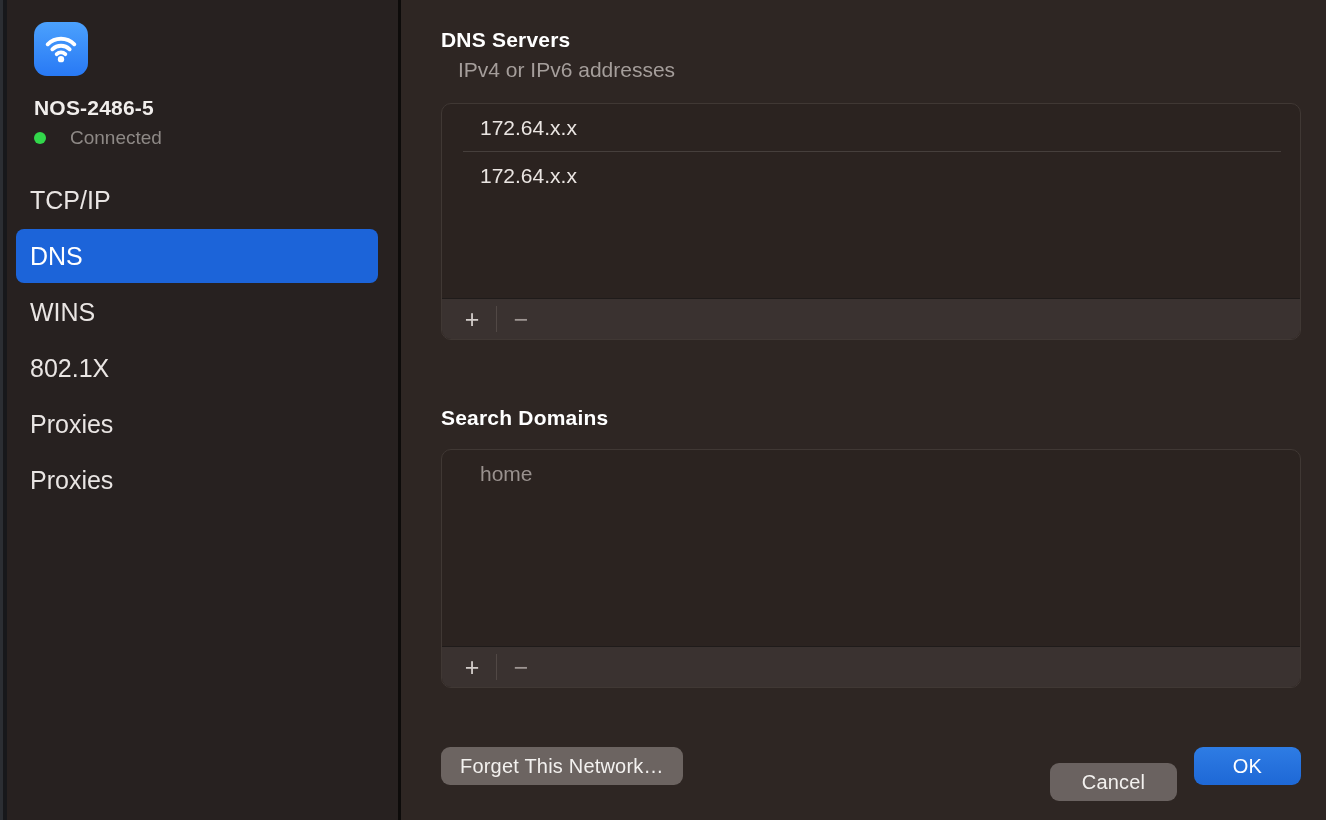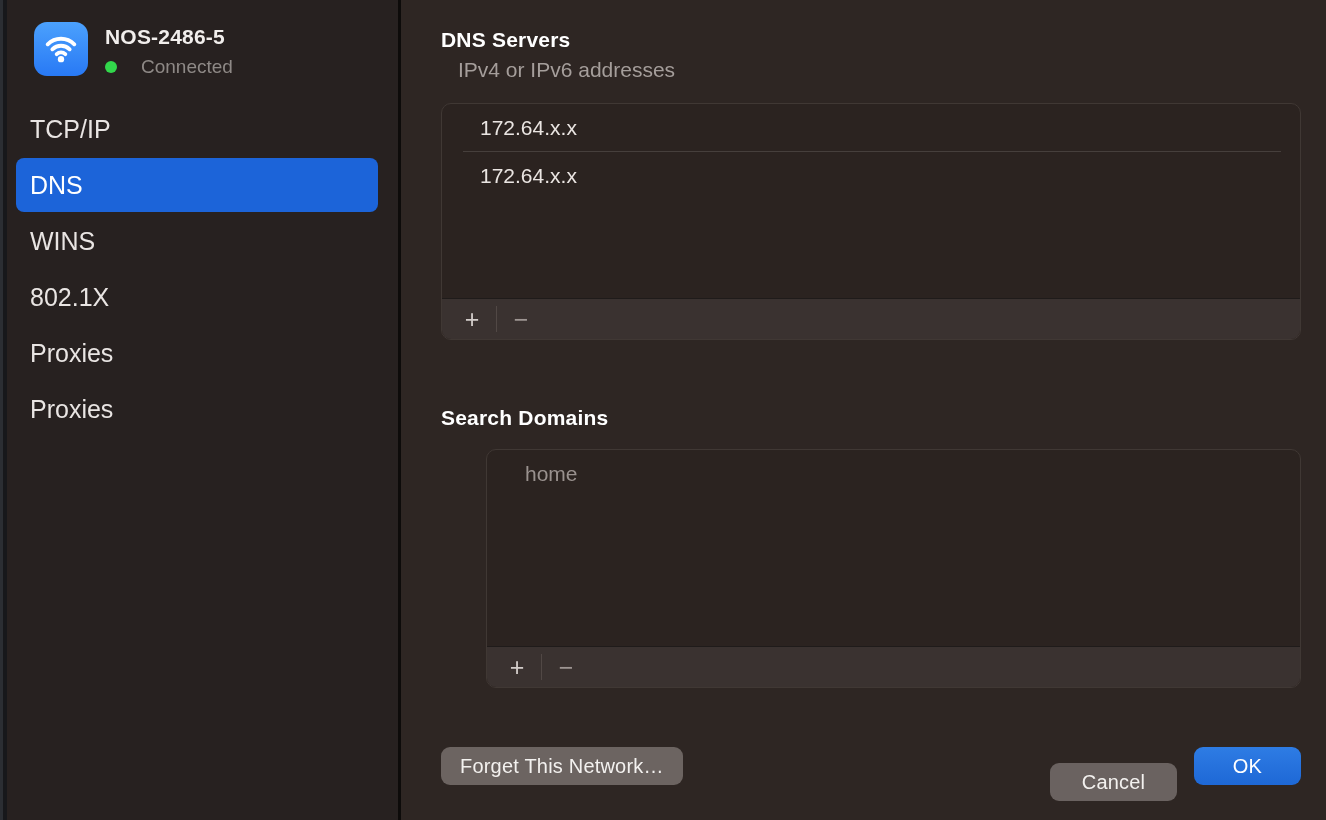--- a/index.html
+++ b/index.html
@@ -31,20 +31,21 @@
     position: absolute;
     left: 0; top: 0; bottom: 0;
     width: 7px;
     background: linear-gradient(90deg, #2b2e33 0px, #2b2e33 3px, #17181b 3px, #17181b 7px);
   }
   .network-header {
     display: flex;
     align-items: flex-start;
     gap: 17px;
     margin: 22px 0 0 34px;
+    flex-direction: column;
   }
   .wifi-badge {
     width: 54px;
     height: 54px;
     border-radius: 13px;
     background: linear-gradient(180deg, #4ba1fd 0%, #2879f5 100%);
     display: flex;
     align-items: center;
     justify-content: center;
     flex-shrink: 0;
@@ -111,21 +112,21 @@
     margin-top: 21px;
     background: #2b2320;
     border: 1px solid #403834;
     border-radius: 10px;
     display: flex;
     flex-direction: column;
     overflow: hidden;
     box-sizing: border-box;
   }
   .dns-box { height: 237px; }
-  .domains-box { height: 239px; margin-top: 19px; margin-left: 45px; }
+  .domains-box { height: 239px; margin-top: 19px; }
   .listbox-rows { flex: 1; }
   .listbox-row {
     height: 47px;
     display: flex;
     align-items: center;
     padding-left: 38px;
     font-size: 21px;
     color: #eae5e2;
   }
   .listbox-row.dim { color: #99918e; }

